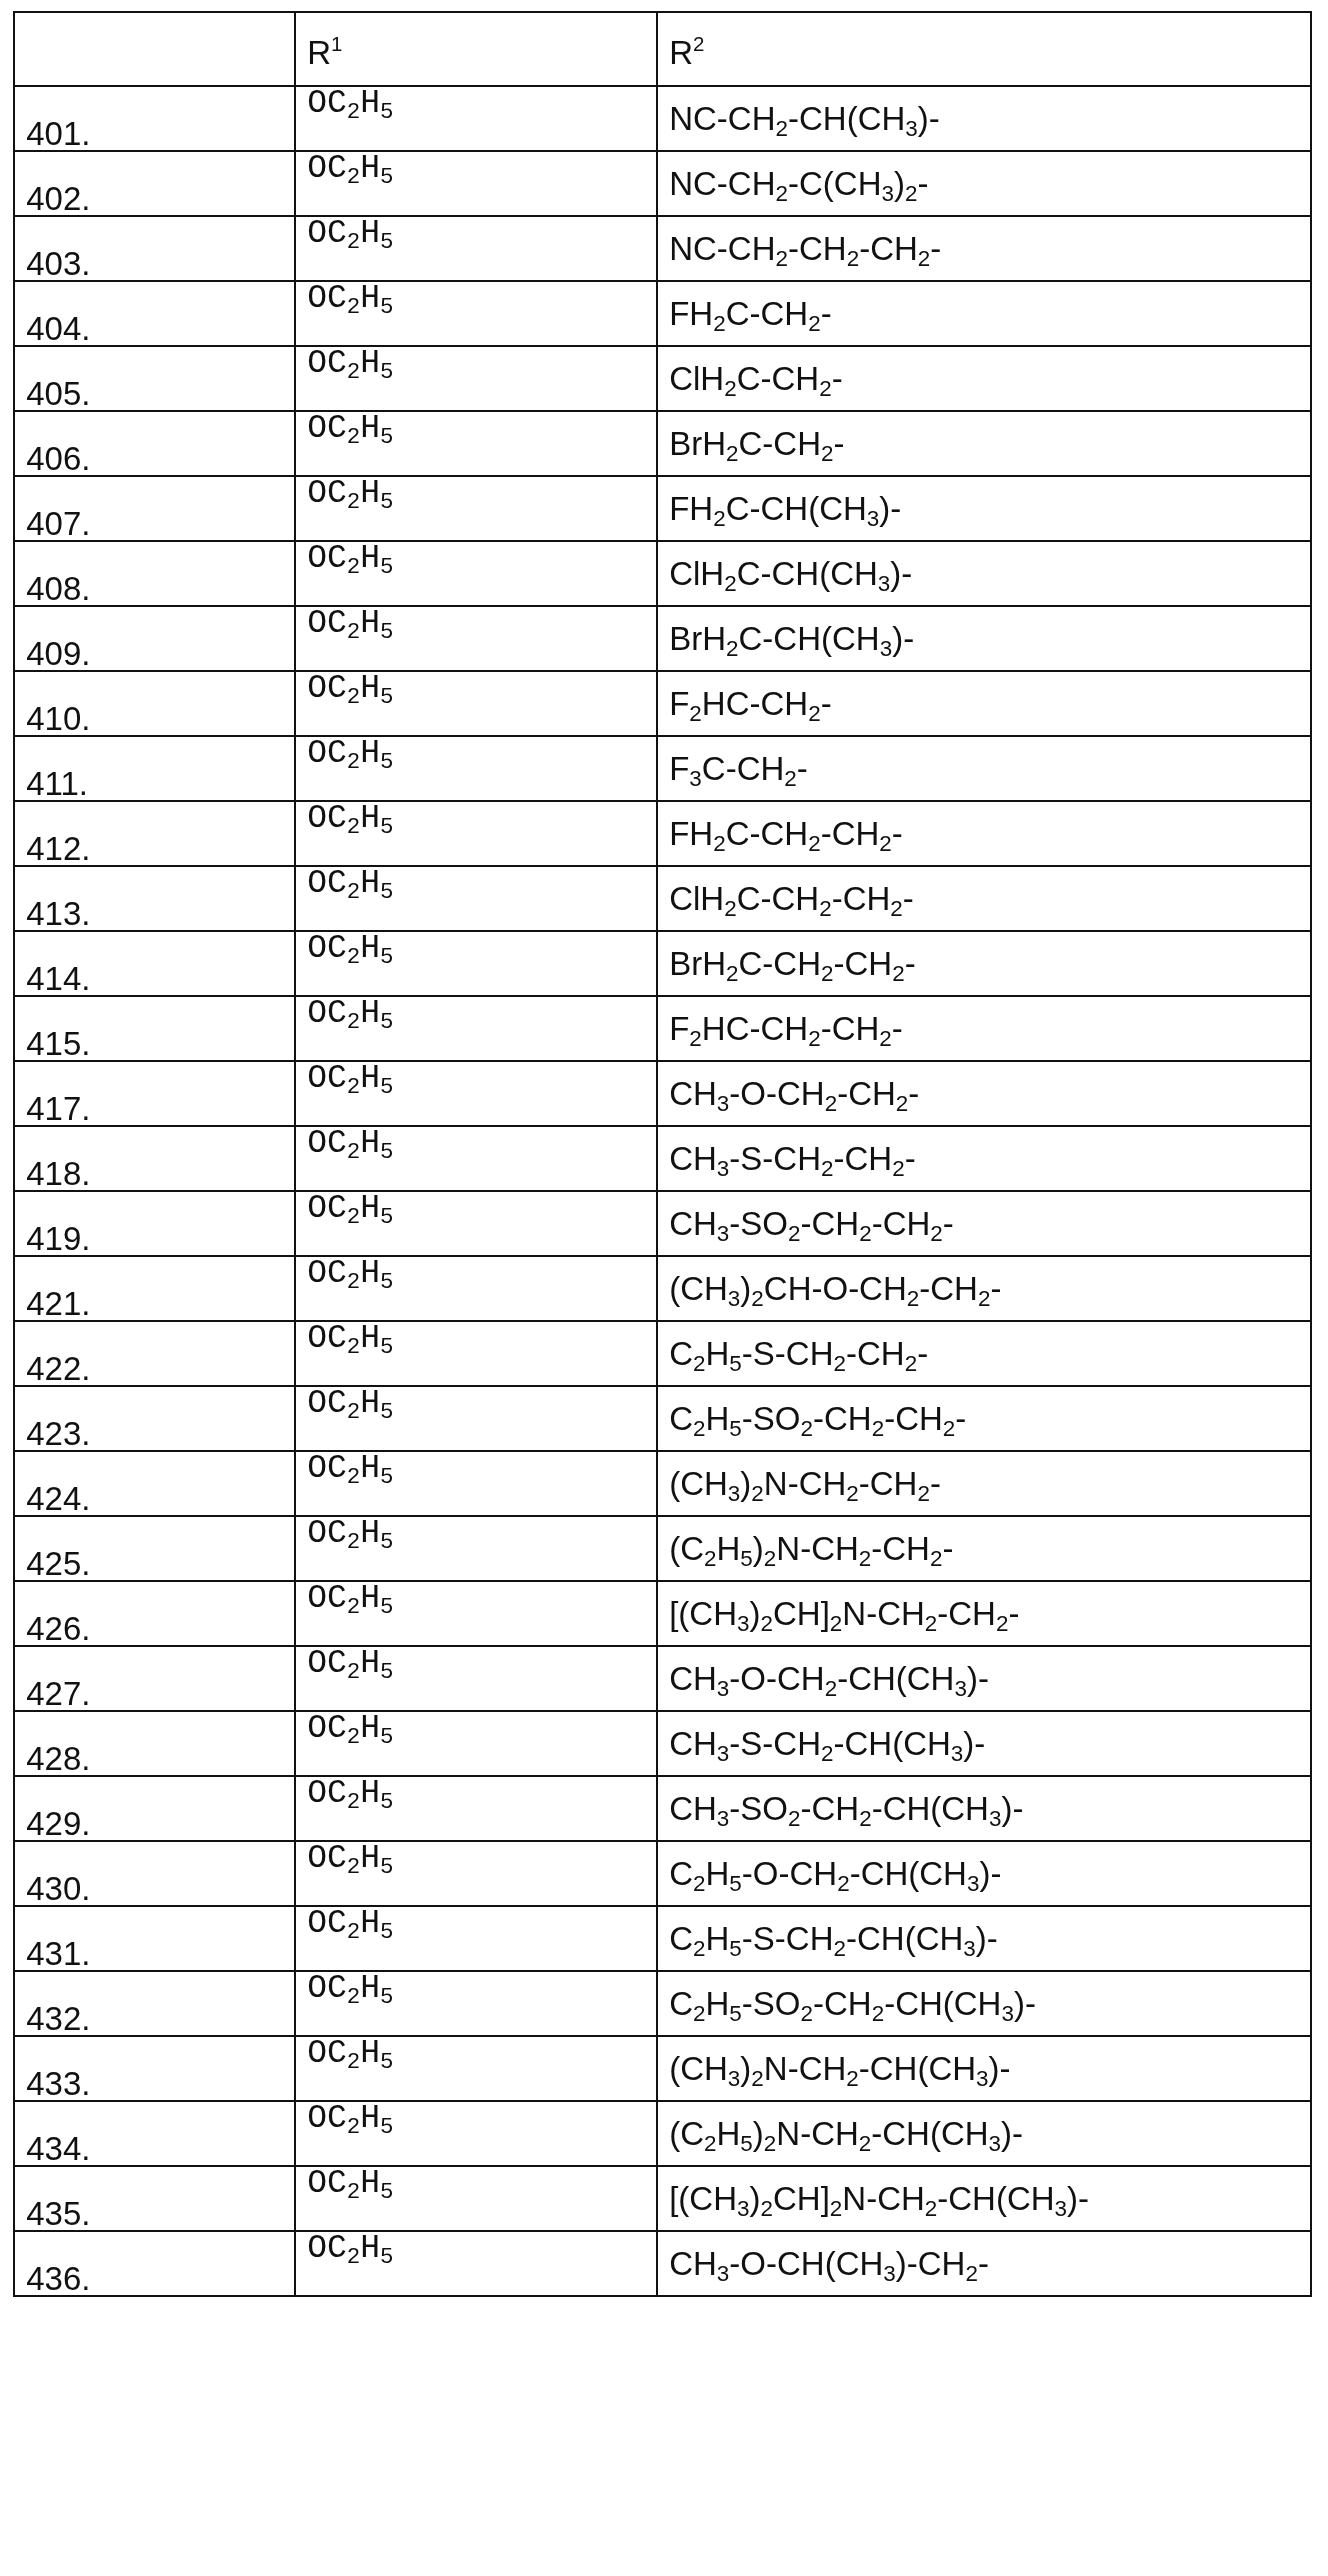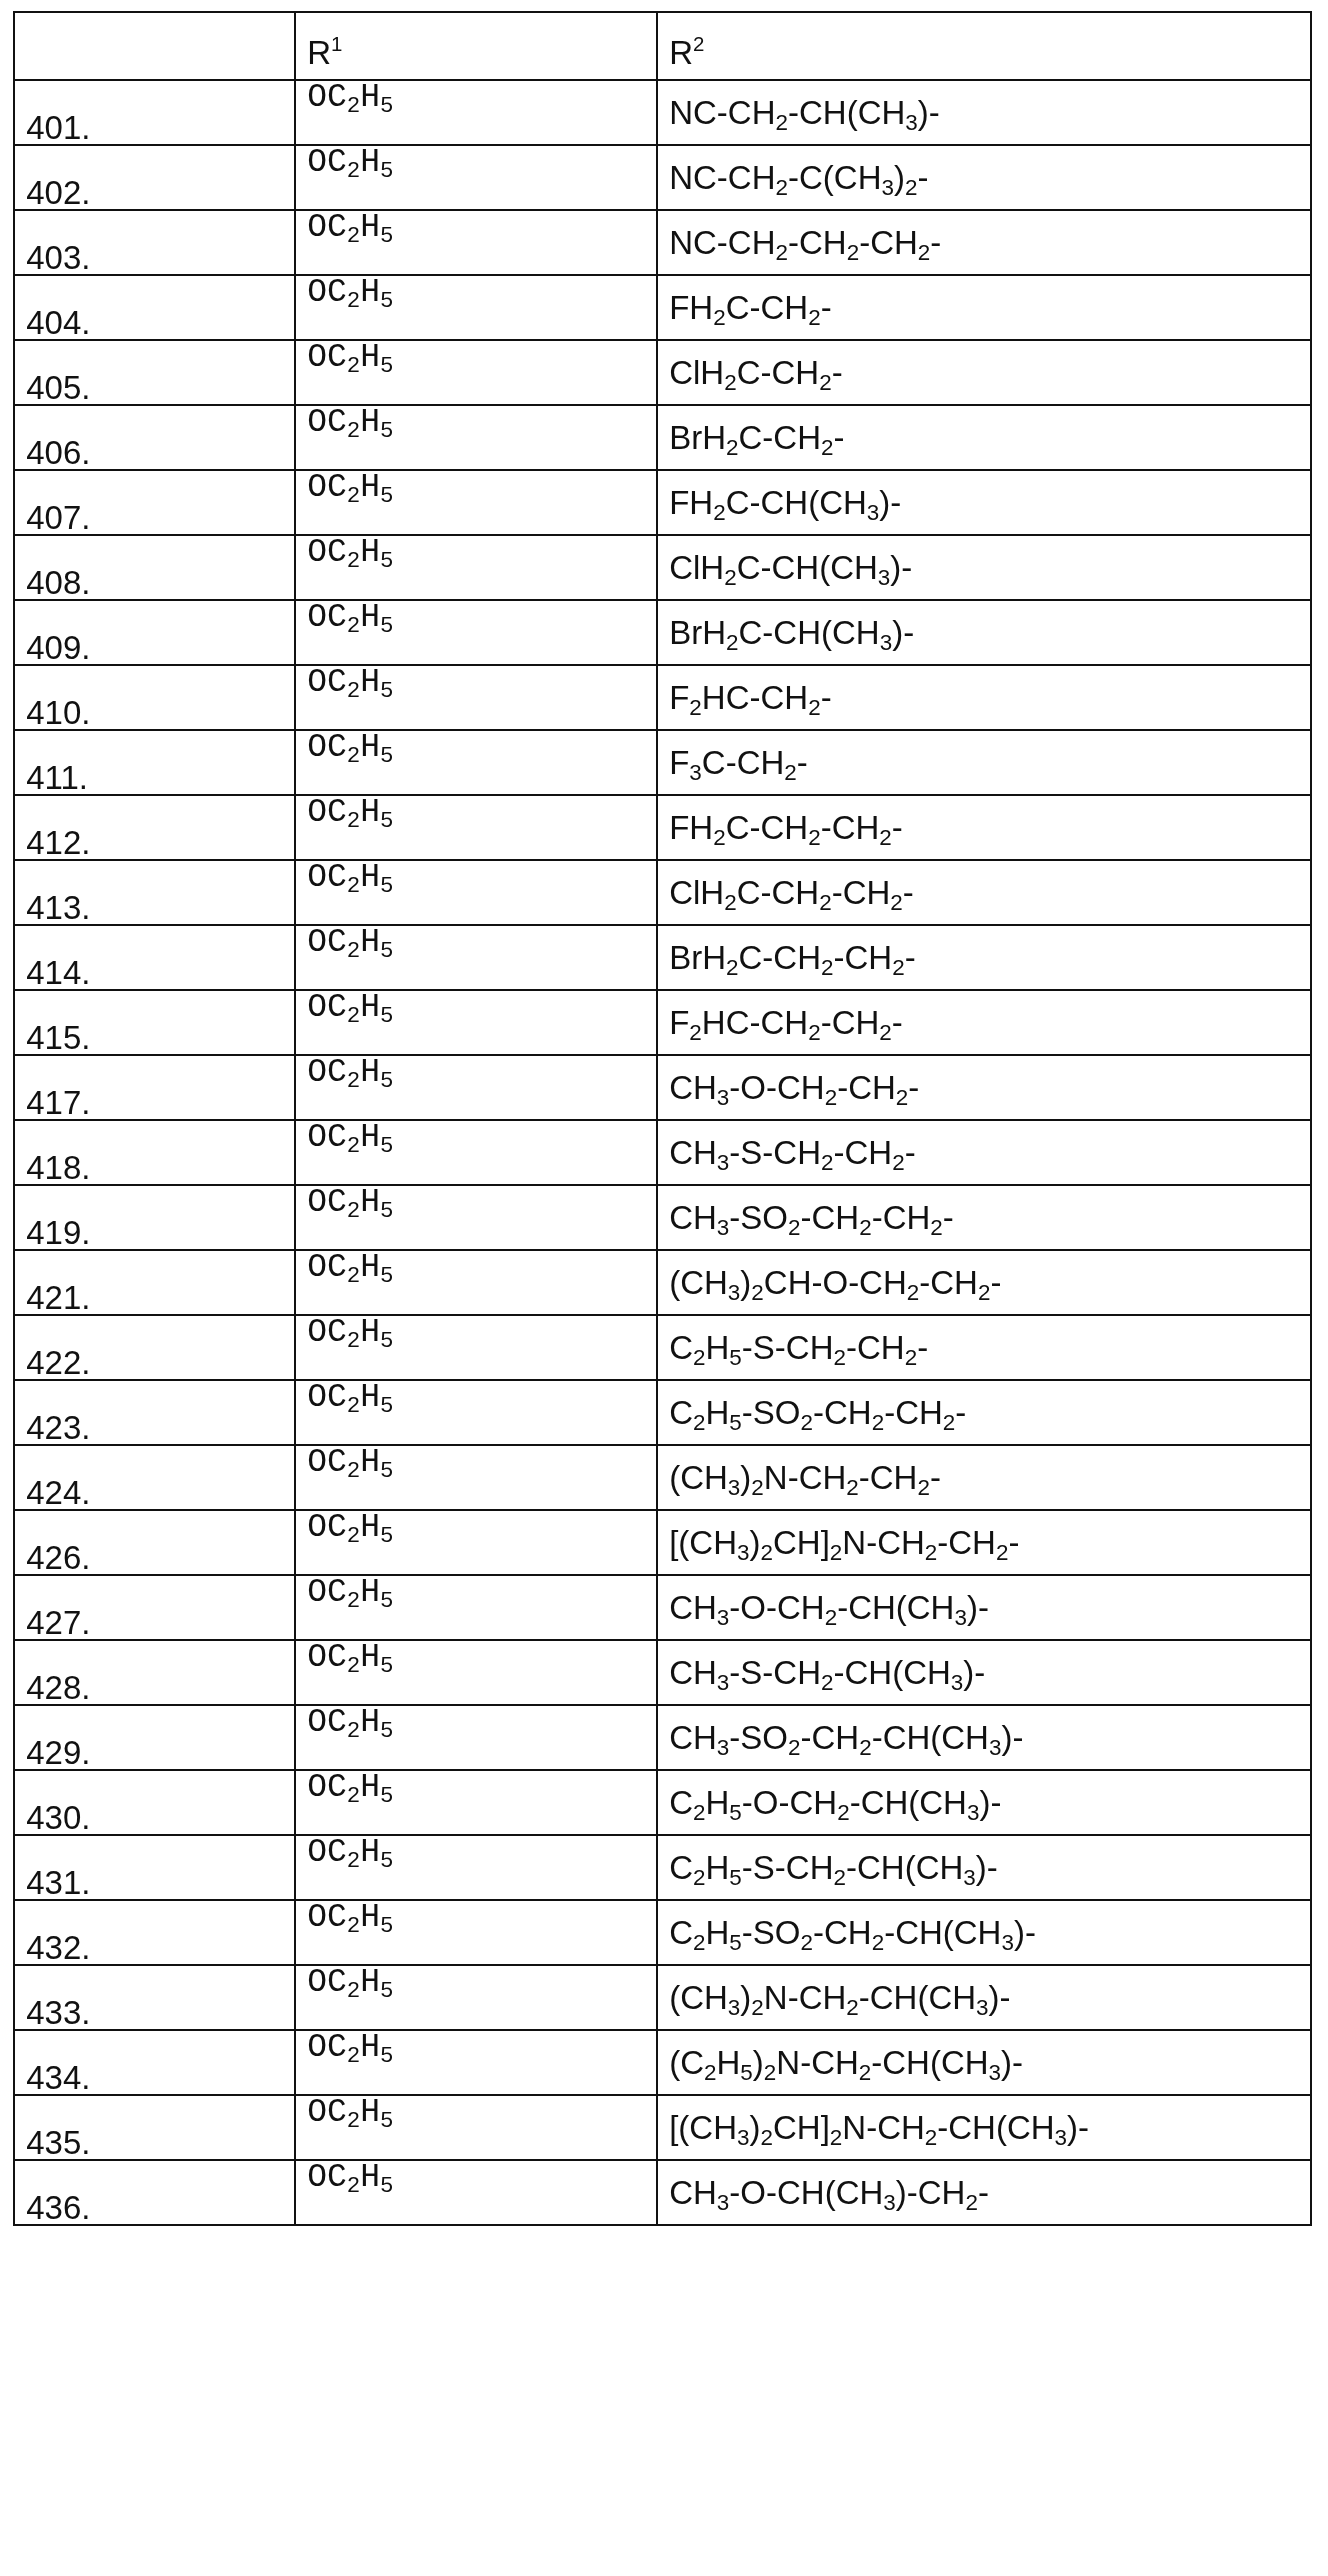--- a/index.html
+++ b/index.html
@@ -10,21 +10,21 @@
     width: 1298px; border-collapse: collapse; table-layout: fixed;
   }
   table.compounds col.c-no { width: 281px; }
   table.compounds col.c-r1 { width: 362px; }
   table.compounds col.c-r2 { width: 654px; }
   table.compounds td, table.compounds th {
     border: 2.8px solid #111; padding: 0 0 0 11.2px;
     font-weight: normal; text-align: left; font-size: 33px; line-height: 1;
     overflow: hidden; white-space: nowrap;
   }
-  table.compounds thead th { height: 56px; vertical-align: bottom; padding-bottom: 10px; }
+  table.compounds thead th { height: 56px; vertical-align: bottom; padding-bottom: 16px; }
   table.compounds tbody td { height: 63px; }
   td.num { vertical-align: bottom; padding-bottom: 7.4px; }
   td.r1 { vertical-align: top; padding-top: 9.3px; font-family: Liberation Mono, monospace; }
   td.r2 { vertical-align: middle; padding-top: 7.4px; margin-top: 8px; }
   sub { font-size: 0.68em; vertical-align: -0.28em; line-height: 0; }
   sup { font-size: 0.62em; vertical-align: 0.65em; line-height: 0; }
 </style>
 </head>
 <body>
 
@@ -146,20 +146,25 @@
         <td class="num">423.</td>
         <td class="r1">OC<sub>2</sub>H<sub>5</sub></td>
         <td class="r2">C<sub>2</sub>H<sub>5</sub>-SO<sub>2</sub>-CH<sub>2</sub>-CH<sub>2</sub>-</td>
       </tr>
       <tr>
         <td class="num">424.</td>
         <td class="r1">OC<sub>2</sub>H<sub>5</sub></td>
         <td class="r2">(CH<sub>3</sub>)<sub>2</sub>N-CH<sub>2</sub>-CH<sub>2</sub>-</td>
       </tr>
       <tr>
+        <td class="num">425.</td>
+        <td class="r1">OC<sub>2</sub>H<sub>5</sub></td>
+        <td class="r2">(C<sub>2</sub>H<sub>5</sub>)<sub>2</sub>N-CH<sub>2</sub>-CH<sub>2</sub>-</td>
+      </tr>
+      <tr>
         <td class="num">426.</td>
         <td class="r1">OC<sub>2</sub>H<sub>5</sub></td>
         <td class="r2">[(CH<sub>3</sub>)<sub>2</sub>CH]<sub>2</sub>N-CH<sub>2</sub>-CH<sub>2</sub>-</td>
       </tr>
       <tr>
         <td class="num">427.</td>
         <td class="r1">OC<sub>2</sub>H<sub>5</sub></td>
         <td class="r2">CH<sub>3</sub>-O-CH<sub>2</sub>-CH(CH<sub>3</sub>)-</td>
       </tr>
       <tr>

